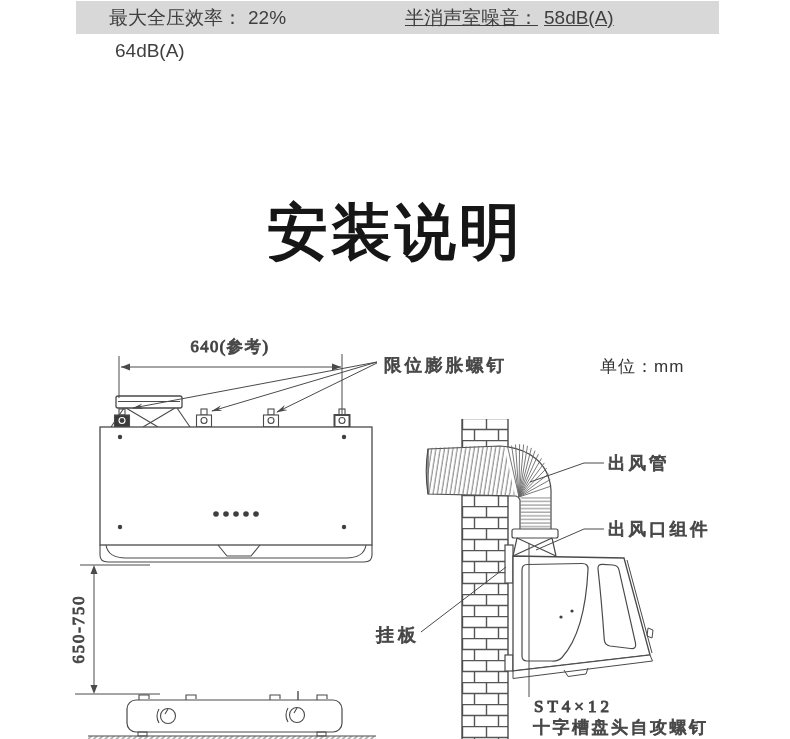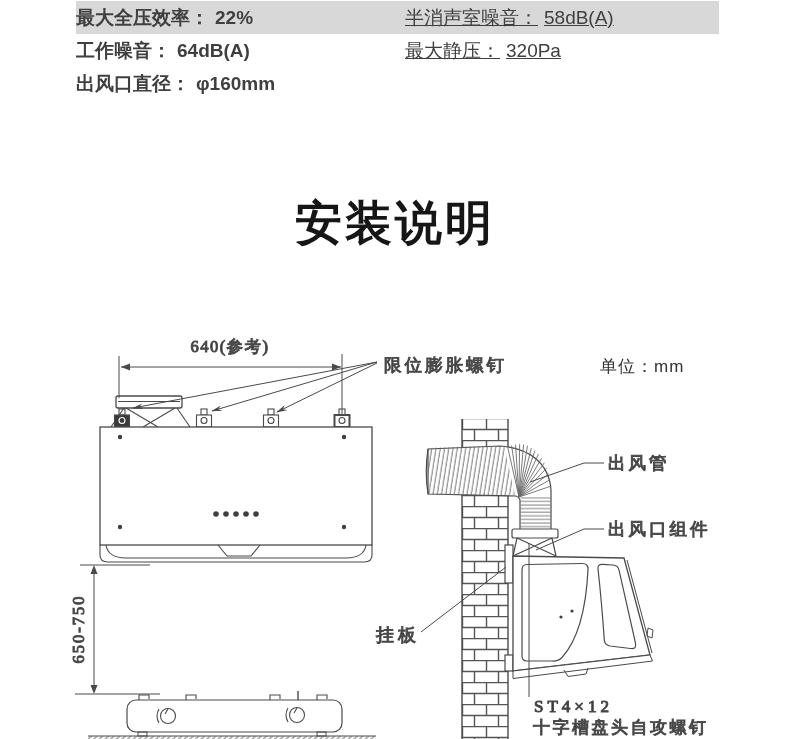--- a/index.html
+++ b/index.html
@@ -5,27 +5,27 @@
   html,body{margin:0;padding:0;}
   body{width:790px;height:739px;background:#fff;position:relative;overflow:hidden;
        font-family:"Liberation Sans",sans-serif;color:#3f3f3f;}
   .page{position:absolute;inset:0;width:790px;height:739px;}
 
   
   .spec-table{position:absolute;top:1px;left:76px;width:643px;}
   .spec-row{height:33px;display:flex;align-items:center;}
   .spec-row.gray{background:#d8d8d8;}
   .spec-cell{display:flex;align-items:baseline;font-size:19px;line-height:33px;color:#3f3f3f;}
-  .spec-cell.left{width:329px;box-sizing:border-box;font-weight:bold;}
+  .spec-cell.left{width:329px;padding-left:33px;box-sizing:border-box;}
   .spec-cell.right{flex:1;text-decoration:underline;}
   .spec-cell .val{margin-left:6px;}
 
   
   .page-title{position:absolute;top:192px;left:0;width:790px;text-align:center;
-      font-size:47px;font-weight:900;letter-spacing:3px;color:#161616;
+      font-size:61px;font-weight:900;letter-spacing:3px;color:#161616;
       font-family:"Liberation Sans",sans-serif;}
 
   
   .diagram{position:absolute;top:330px;left:0;}
   .dtext{font-family:"Liberation Serif",serif;fill:#333;}
   .dsans{font-family:"Liberation Sans",sans-serif;fill:#333;}
 </style>
 </head>
 <body>
 
@@ -37,33 +37,24 @@
         <span>最大全压效率：</span>
         <span class="val">22%</span>
       </div>
       <div class="spec-cell right">
         <span>半消声室噪音：</span>
         <span class="val">58dB(A)</span>
       </div>
     </div>
     <div class="spec-row">
       <div class="spec-cell left">
-        <span>工作噪音：</span>
         <span class="val">64dB(A)</span>
-      </div>
-      <div class="spec-cell right">
-        <span>最大静压：</span>
-        <span class="val">320Pa</span>
       </div>
     </div>
     <div class="spec-row">
-      <div class="spec-cell left">
-        <span>出风口直径：</span>
-        <span class="val">φ160mm</span>
-      </div>
     </div>
   </div>
 
   <div class="page-title">安装说明</div>
 
   <svg class="diagram" width="790" height="409" viewBox="0 330 790 409" xmlns="http://www.w3.org/2000/svg">
     <defs>
       <marker id="arr" markerWidth="12" markerHeight="8" refX="10" refY="4" orient="auto">
         <path d="M11,4 L0,1.2 L3.5,4 L0,6.8 Z" fill="#4a4a4a"></path>
       </marker>

